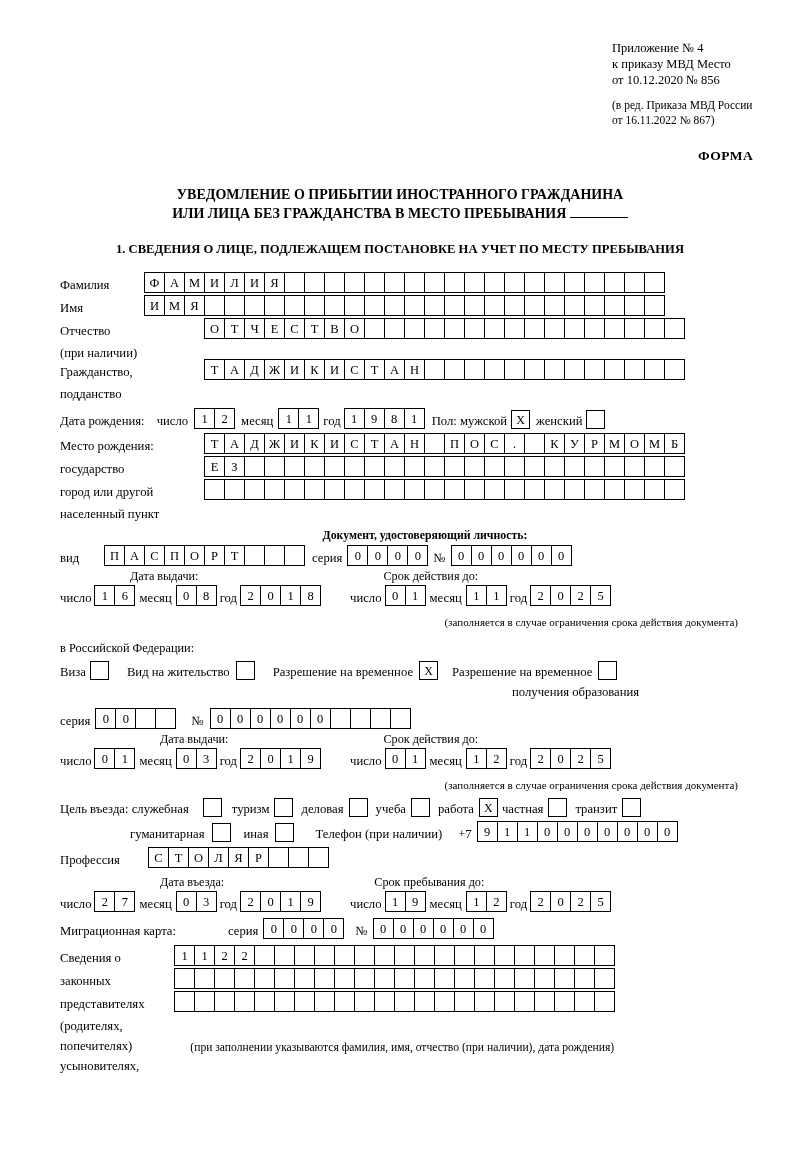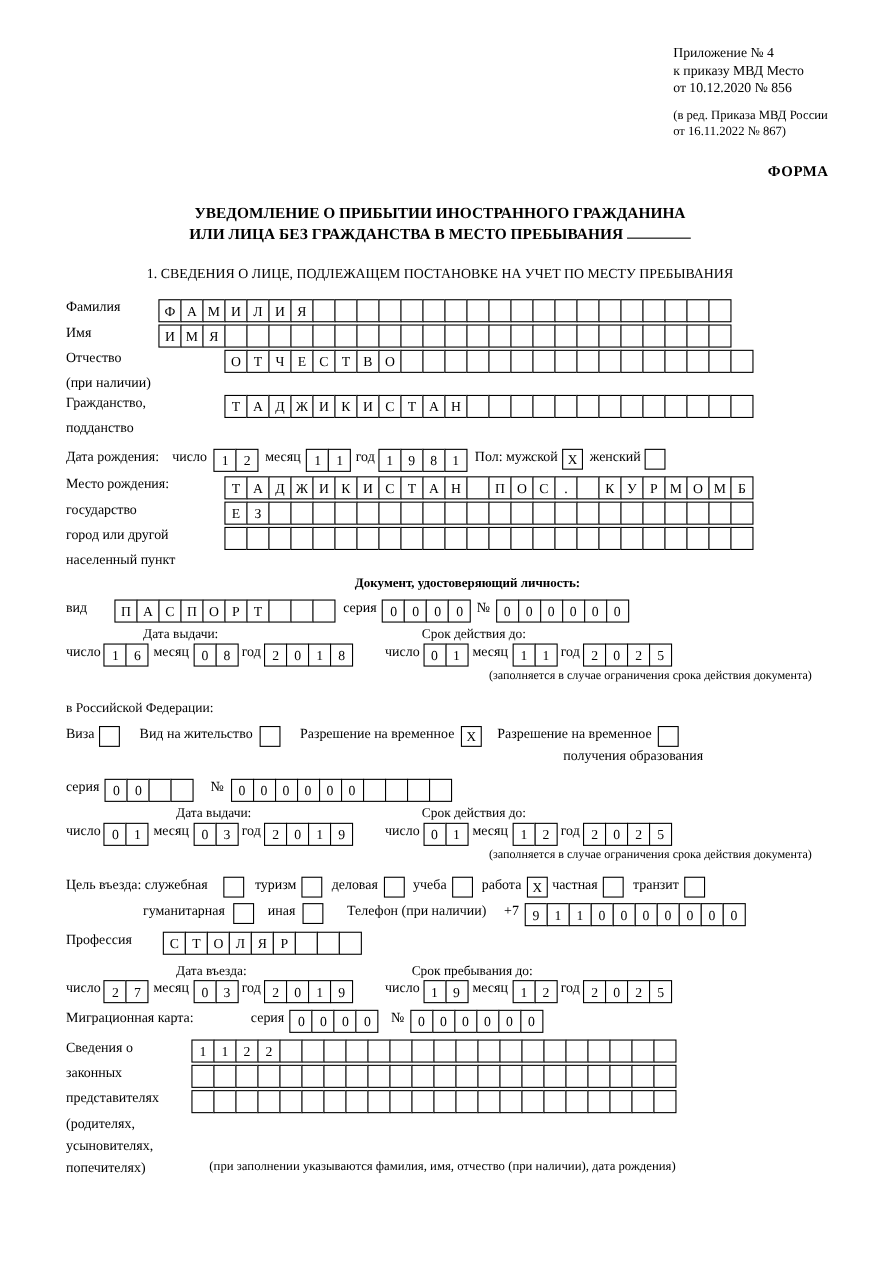--- a/index.html
+++ b/index.html
@@ -41,33 +41,33 @@
     font-weight:bold;
     font-size:14px;
     line-height:19px;
   }
   .title .ul{ border-bottom:1px solid #000; display:inline-block; width:58px; }
   .sec1{
     position:absolute;
     top:242px;
     left:0;right:0;
     text-align:center;
-    font-weight:normal;
+    font-weight:bold;
     font-size:12.6px;
   }
   .form{
     position:absolute;
     top:272px;
     left:60px;
     width:700px;
     font-size:12.7px;
   }
   .row{
     display:flex;
-    align-items:flex-start;
+    align-items:flex-end;
     margin-bottom:2px;
     min-height:20px;
   }
   .lab{ white-space:nowrap; }
   .cells{ display:flex; }
   .c{
     width:21px;height:21px;
     border:1px solid #000;
     margin-right:-1px;
     text-align:center;
@@ -744,21 +744,21 @@
           <div class="c"></div>
           <div class="c"></div>
           <div class="c"></div>
       </div>
     </div>
 
     <div class="row" style="margin-bottom:0">
       <div class="lab">(родителях,</div>
     </div>
     <div class="row" style="margin-bottom:0">
-      <div class="lab">усыновителях,</div>
-    </div>
-    <div class="row" style="margin-bottom:0">
       <div class="lab">попечителях)</div>
       <div class="note" style="margin-left:58px;font-size:11.6px">(при заполнении указываются фамилия, имя, отчество (при наличии), дата рождения)</div>
     </div>
+    <div class="row" style="margin-bottom:0">
+      <div class="lab">усыновителях,</div>
+    </div>
 
   </div>
 </div>
 
 </body></html>

